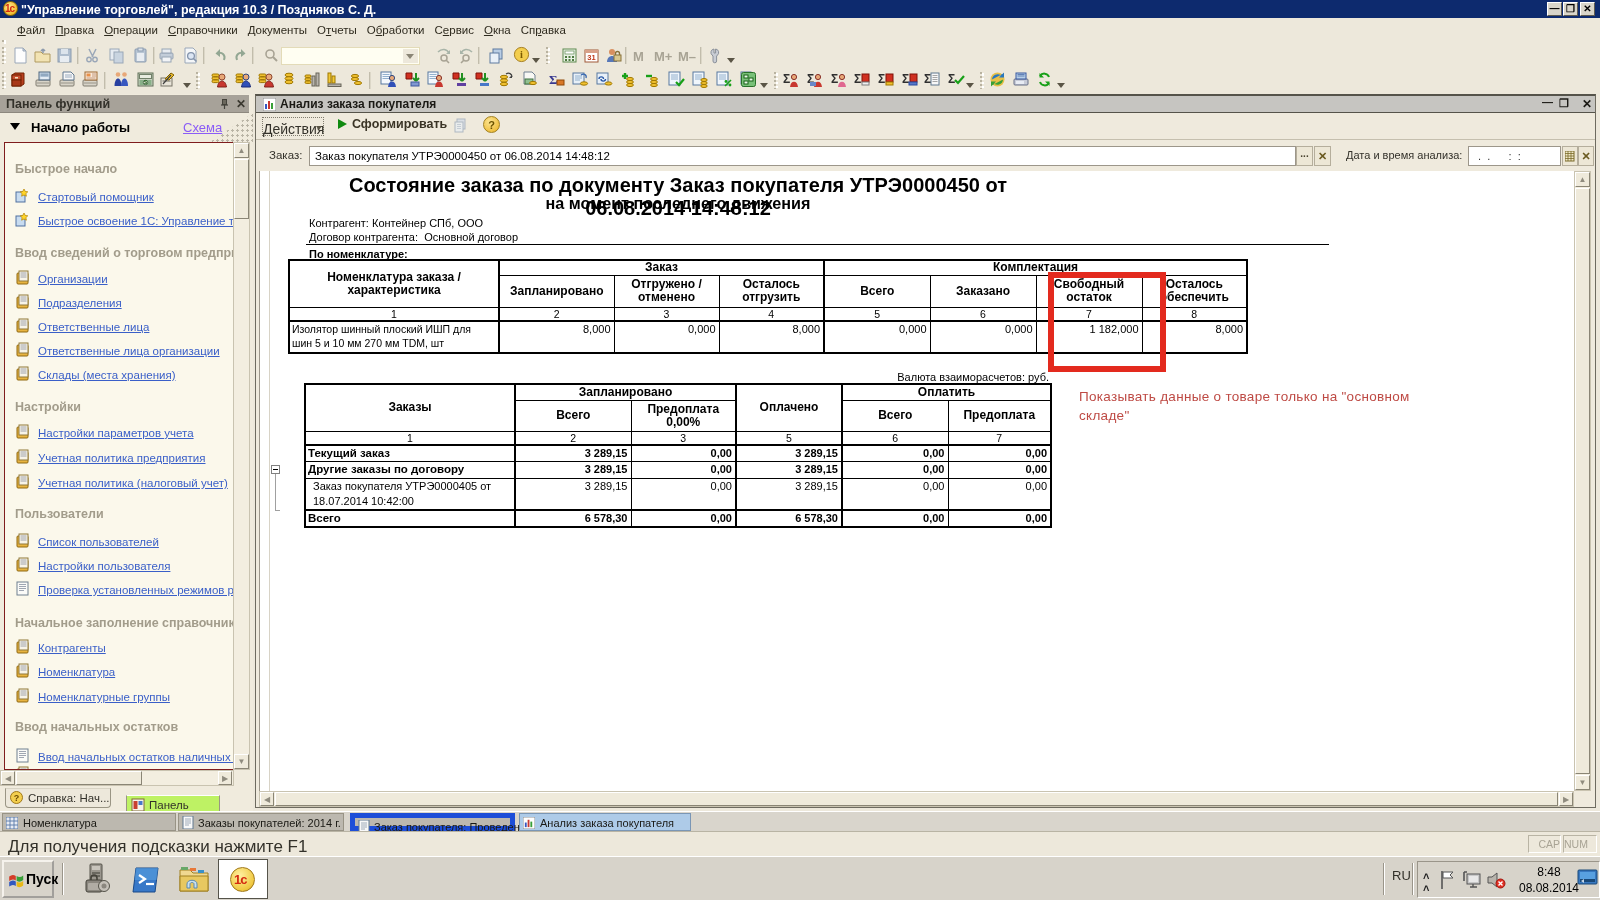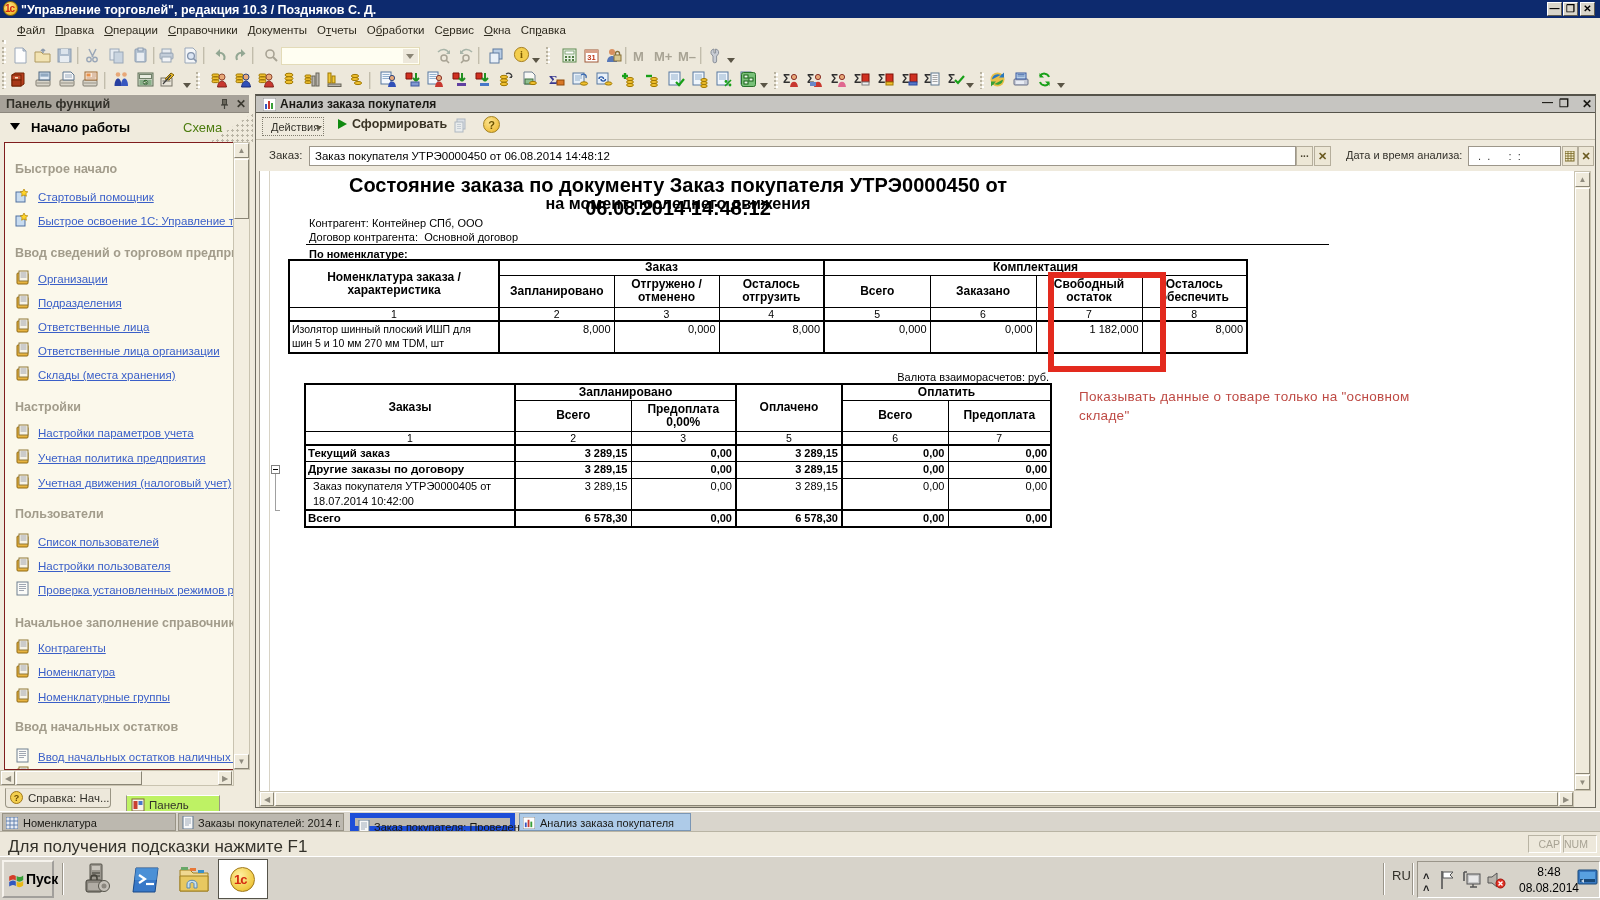--- a/index.html
+++ b/index.html
@@ -6,21 +6,21 @@
 body{font-family:"Liberation Sans",sans-serif;background:#EDE8DB;position:relative;font-size:12px;color:#000}
 .abs{position:absolute}
 .b{font-weight:bold}
 .ic{position:absolute;width:17px;height:17px}
 .vsep{position:absolute;width:2px;background:#DCD7C8;border-left:1px solid #C2BDAC}
 .grip{position:absolute;width:5px;background-image:repeating-linear-gradient(to bottom,#B8B2A0 0,#B8B2A0 2px,transparent 2px,transparent 4px), repeating-linear-gradient(to bottom,#FFFFFF 0,#FFFFFF 2px,transparent 2px,transparent 4px);background-size:2px 100%,2px 100%;background-position:0 0,2px 2px;background-repeat:repeat-y}
 .dd{position:absolute;width:0;height:0;border-left:4px solid transparent;border-right:4px solid transparent;border-top:5px solid #5A5546}
 
 .wbtn{position:absolute;width:15px;height:14px;background:#D9D5CA;border:1px solid;border-color:#FFFFFF #5F5B51 #5F5B51 #FFFFFF;color:#000;font-size:10px;line-height:12px;text-align:center;font-weight:bold}
 
-.lnk{color:#4d7c0f;}
+.lnk{color:#8b5cf6;text-decoration:underline}
 
 .sb{position:absolute;background:#F3EEE0;border:1px solid #C9C3B0}
 .sbtn{position:absolute;background:#EFEADB;border:1px solid;border-color:#FFFFFF #8A8575 #8A8575 #FFFFFF;color:#8F8B7E;text-align:center}
 .thumb{position:absolute;background:#EFEADB;border:1px solid;border-color:#FFFFFF #8A8575 #8A8575 #FFFFFF}
 
 .sect{position:absolute;color:#A29C8B;font-weight:bold;font-size:12.5px;white-space:nowrap}
 .plnk{position:absolute;color:#3A5FC8;text-decoration:underline;font-size:11.5px;white-space:nowrap}
 .picon{position:absolute;width:15px;height:15px}
 
 table.rep{border-collapse:collapse;table-layout:fixed;position:absolute;background:#fff}
@@ -521,21 +521,21 @@
         <rect x="2" y="3" width="11" height="11" rx="1" fill="#E8B440" stroke="#906810"></rect>
         <rect x="4" y="1" width="9" height="10" fill="#F8F4E8" stroke="#907838"></rect>
         <path d="M5.5 3h6M5.5 5h6M5.5 7h6" stroke="#8890A0" stroke-width=".8"></path>
       </svg>
     <div class="plnk" style="left:33px;top:309px">Учетная политика предприятия</div>
     <svg class="picon" style="left:10px;top:331px" viewBox="0 0 15 15">
         <rect x="2" y="3" width="11" height="11" rx="1" fill="#E8B440" stroke="#906810"></rect>
         <rect x="4" y="1" width="9" height="10" fill="#F8F4E8" stroke="#907838"></rect>
         <path d="M5.5 3h6M5.5 5h6M5.5 7h6" stroke="#8890A0" stroke-width=".8"></path>
       </svg>
-    <div class="plnk" style="left:33px;top:334px">Учетная движения (налоговый учет)</div>
+    <div class="plnk" style="left:33px;top:334px">Учетная политика (налоговый учет)</div>
     <div class="sect" style="left:10px;top:364px">Пользователи</div>
     <svg class="picon" style="left:10px;top:390px" viewBox="0 0 15 15">
         <rect x="2" y="3" width="11" height="11" rx="1" fill="#E8B440" stroke="#906810"></rect>
         <rect x="4" y="1" width="9" height="10" fill="#F8F4E8" stroke="#907838"></rect>
         <path d="M5.5 3h6M5.5 5h6M5.5 7h6" stroke="#8890A0" stroke-width=".8"></path>
       </svg>
     <div class="plnk" style="left:33px;top:393px">Список пользователей</div>
     <svg class="picon" style="left:10px;top:414px" viewBox="0 0 15 15">
         <rect x="2" y="3" width="11" height="11" rx="1" fill="#E8B440" stroke="#906810"></rect>
         <rect x="4" y="1" width="9" height="10" fill="#F8F4E8" stroke="#907838"></rect>
@@ -615,21 +615,21 @@
         <rect x="8" y="5" width="2" height="6" fill="#38A038"></rect>
       </svg>
     <div class="abs b" style="left:24px;top:1px;font-size:12px;color:#1A1914">Анализ заказа покупателя</div>
     <div class="abs b" style="left:1286px;top:0px;font-size:11px;color:#1A1914">—</div>
     <div class="abs b" style="left:1303px;top:1px;font-size:11px;color:#1A1914">❐</div>
     <div class="abs b" style="left:1326px;top:1px;font-size:12px;color:#1A1914">✕</div>
   </div>
 
   <div class="abs" style="left:0;top:17px;width:1339px;height:27px;background:#EFEADD;border-bottom:1px solid #C5BFAE">
     <div class="abs" style="left:6px;top:4px;width:62px;height:19px;border:1px dotted #807C6E;background:#EFEADD">
-      <div class="abs" style="left:8px;top:3px;font-size:11px;color:#33312A">Действия</div>
+      <div class="abs" style="left:0;top:3px;font-size:14px;color:#33312A">Действия</div>
       <div class="dd" style="left:53px;top:8px;border-left-width:3.5px;border-right-width:3.5px;border-top-width:4px"></div>
     </div>
     <div class="abs" style="left:82px;top:6px;width:0;height:0;border-top:5.5px solid transparent;border-bottom:5.5px solid transparent;border-left:9px solid #108A10"></div>
     <div class="abs b" style="left:96px;top:4px;font-size:12.5px;color:#3A3426">Сформировать</div>
     <svg class="ic" style="left:196px;top:4px;opacity:.75" viewBox="0 0 17 17">
         <rect x="5" y="2" width="8" height="10" fill="#D4DCE8" stroke="#9AA7B8"></rect>
         <rect x="3" y="5" width="8" height="10" fill="#E8EDF2" stroke="#9AA7B8"></rect>
         <path d="M5 7.5h4M5 9.5h4M5 11.5h4" stroke="#AAB7C8" stroke-width=".8"></path>
       </svg>
     <div class="abs" style="left:227px;top:3px;width:17px;height:17px;border-radius:50%;background:radial-gradient(circle at 38% 32%,#FCE490,#EFBF3E 75%,#C89020);border:1px solid #A08020;color:#6A5200;font-weight:bold;font-size:11px;text-align:center;line-height:16px">?</div>

